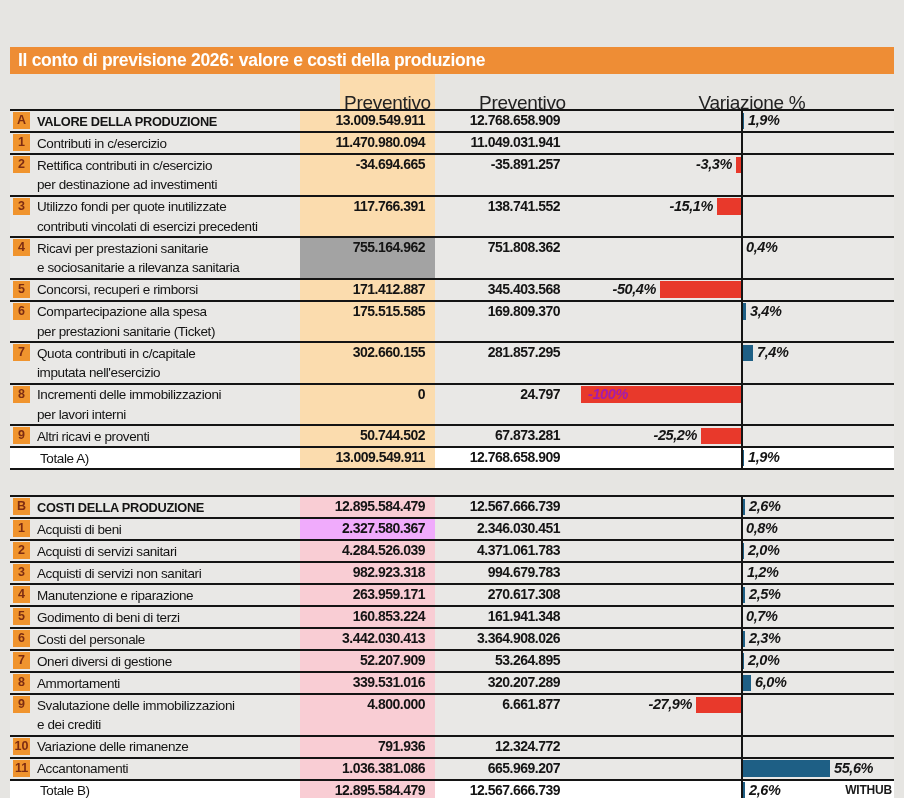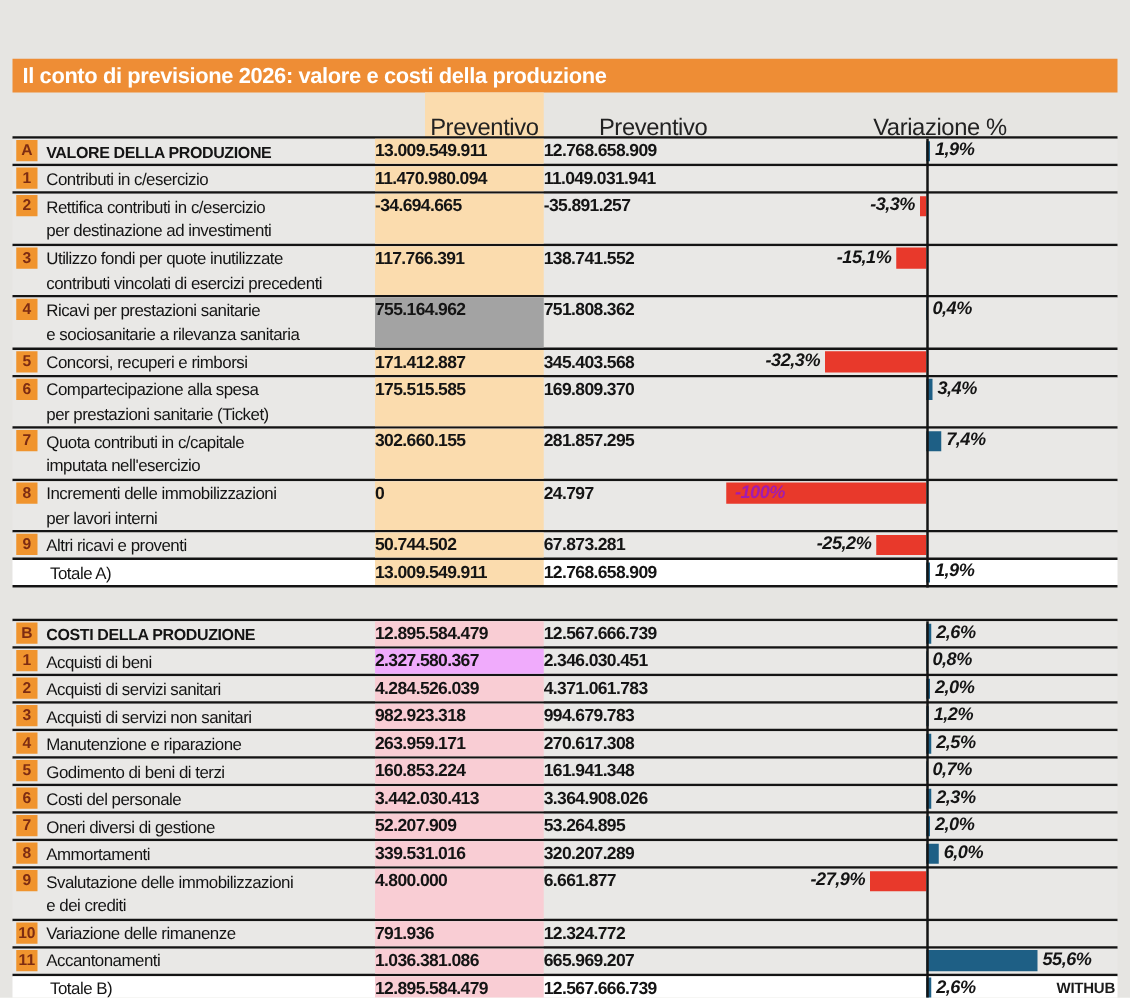--- a/index.html
+++ b/index.html
@@ -43,21 +43,21 @@
   .badge{
     flex:none;width:17px;height:17px;margin-top:1px;
     background:#f0942e;color:#7d2c12;
     font-weight:bold;font-size:12.5px;line-height:17px;text-align:center;
   }
   .lbl{font-size:13.5px;line-height:19.5px;letter-spacing:-0.4px;padding-top:0.5px;}
   .row.sec .lbl{font-weight:bold;font-size:12.8px;letter-spacing:-0.3px;}
   .row.total .lbl{padding-left:27px;}
   .val{
     font-weight:bold;font-size:14px;line-height:19.5px;letter-spacing:-0.5px;
-    padding-right:10px;height:100%;
+    text-align:right;padding-right:10px;height:100%;
   }
   .cvar{position:relative;height:100%;min-height:19.5px;}
   .bar{position:absolute;top:1.5px;height:16.5px;z-index:1;}
   .bar.pos{background:#1e5f85;}
   .bar.neg{background:#e8392b;}
   .pct{
     position:absolute;top:0;z-index:6;white-space:nowrap;
     font-weight:bold;font-style:italic;font-size:14.5px;line-height:19.5px;
     letter-spacing:-0.4px;color:#141414;
   }
@@ -157,21 +157,21 @@
           <div class="c1">
             <span class="badge">5</span>
             <div class="lbl">
               <div>Concorsi, recuperi e rimborsi</div>
             </div>
           </div>
           <div class="val" style="background: rgb(251, 220, 174);">171.412.887</div>
           <div class="val">345.403.568</div>
           <div class="cvar">
             <div class="bar neg" style="width: 81px; left: 90px;"></div>
-            <div class="pct" style="right: 238px;">-32,3%</div>
+            <div class="pct" style="right: 238px;">-50,4%</div>
           </div>
         </div>
         <div class="row">
           <div class="c1">
             <span class="badge">6</span>
             <div class="lbl">
               <div>Compartecipazione alla spesa</div>
               <div>per prestazioni sanitarie (Ticket)</div>
             </div>
           </div>

